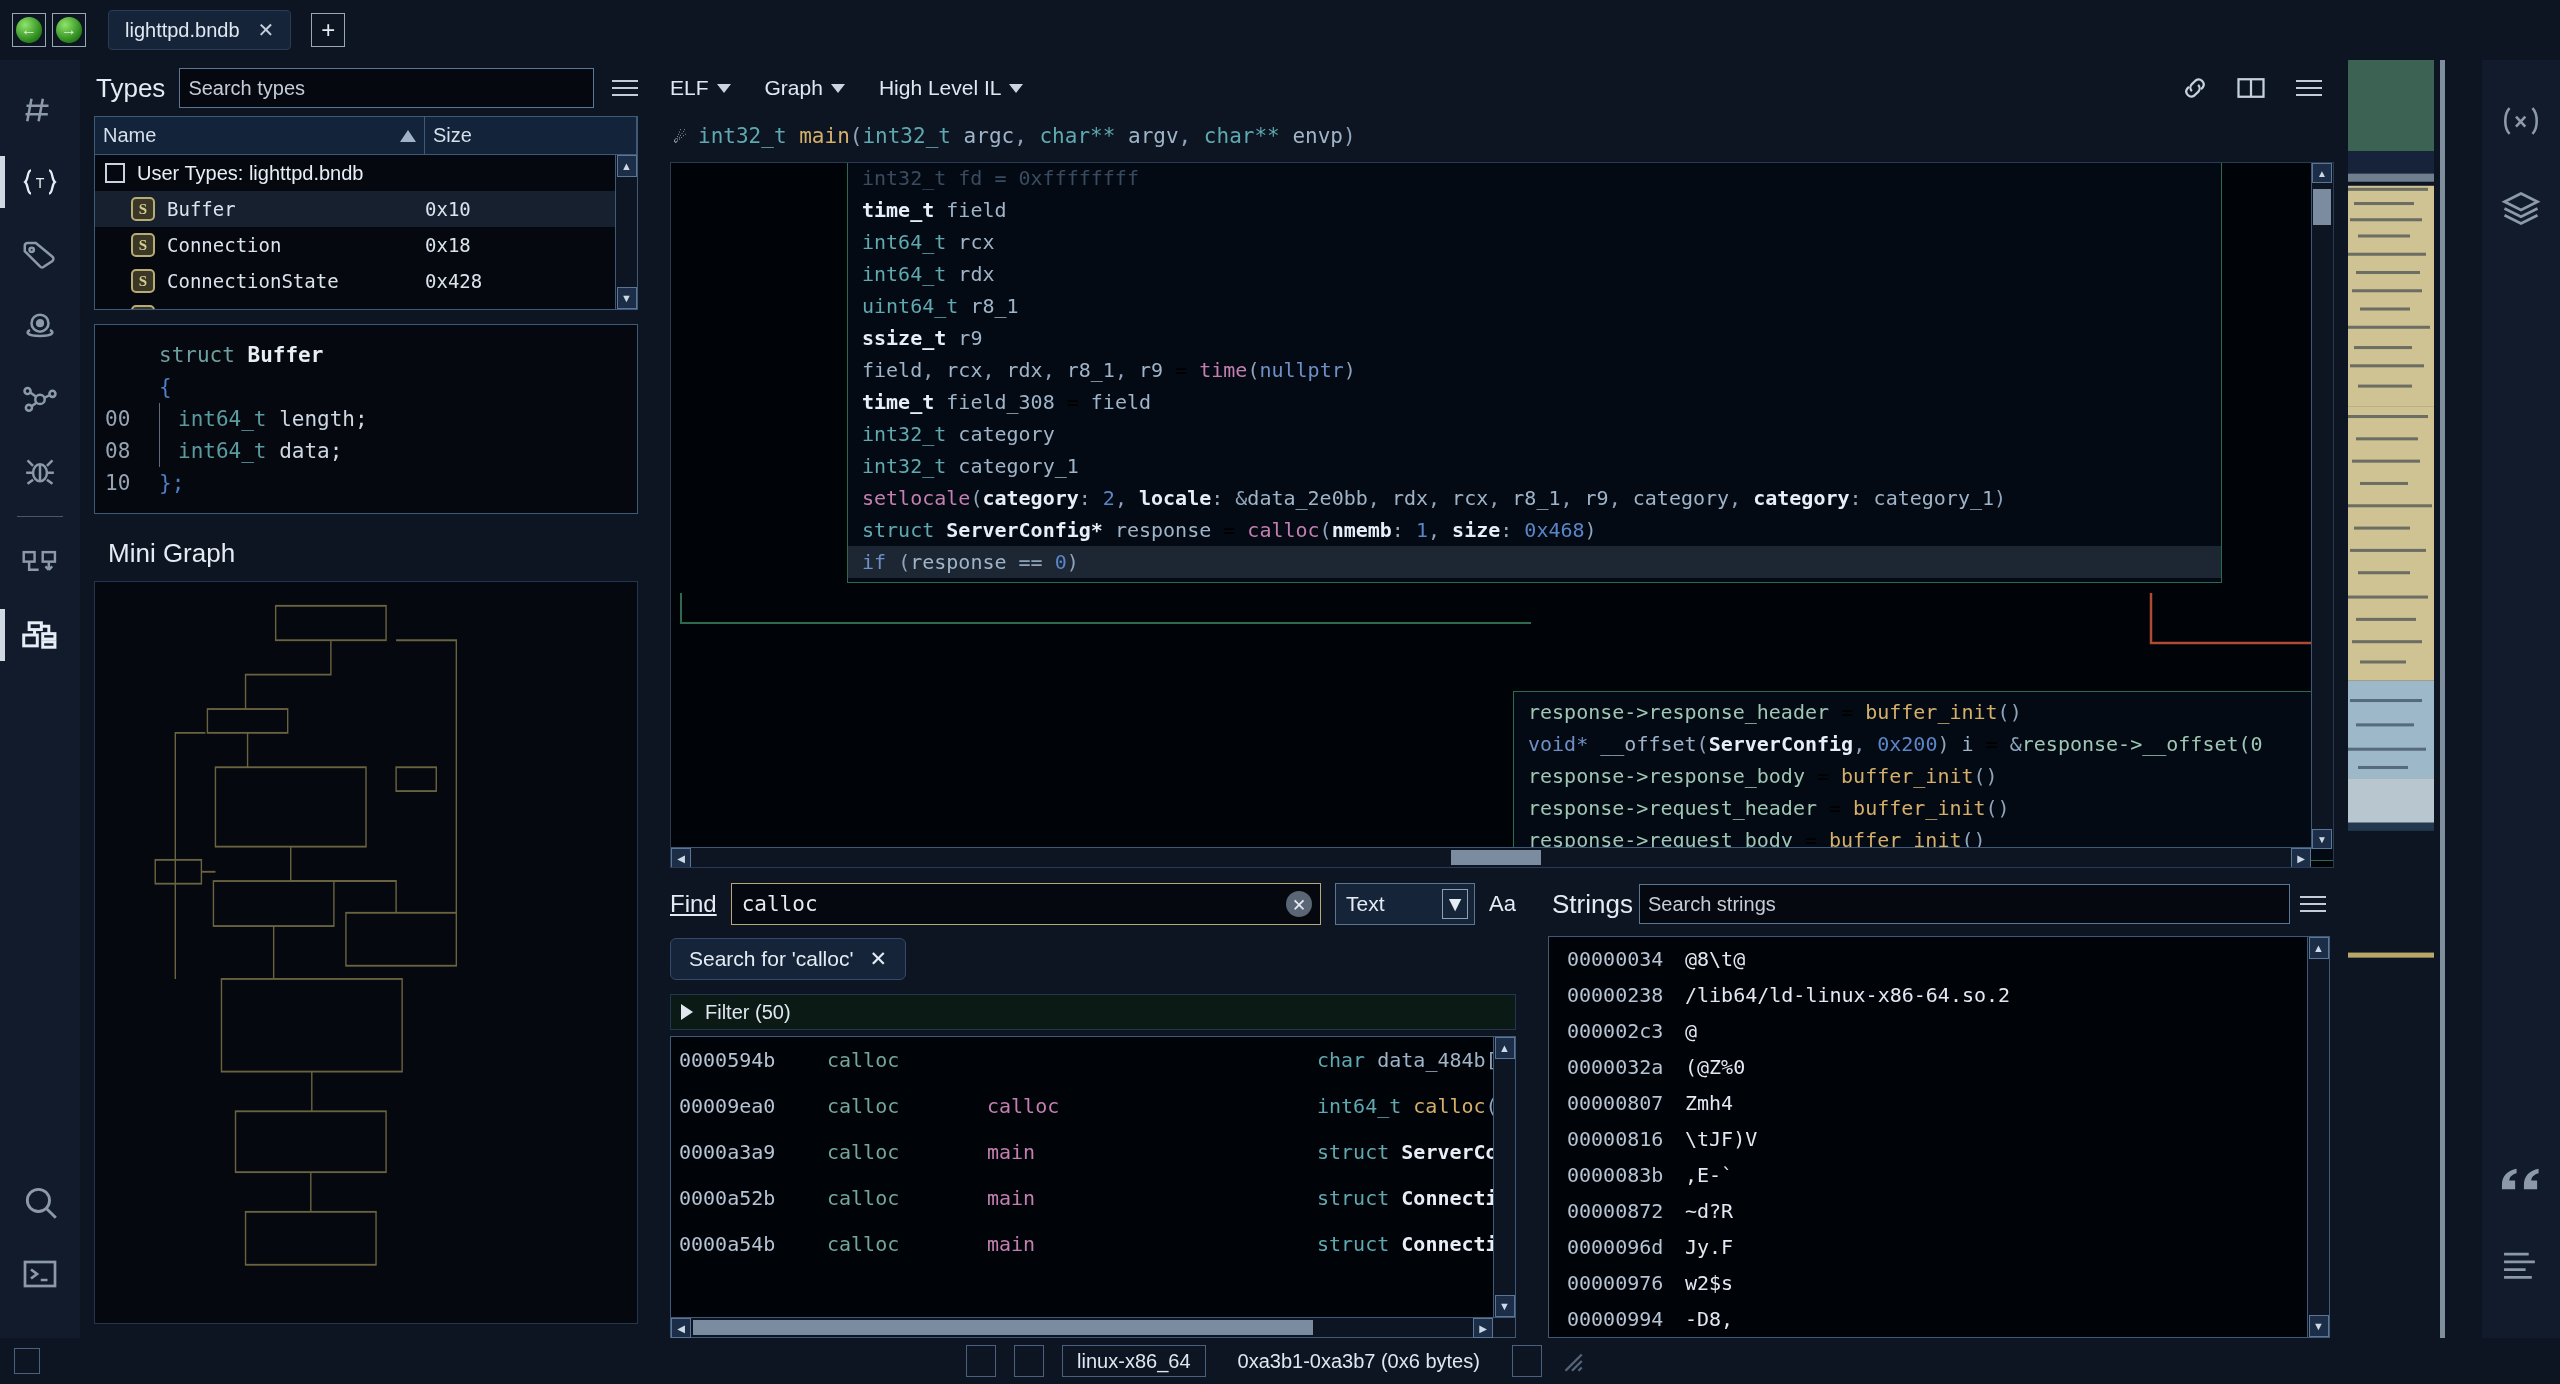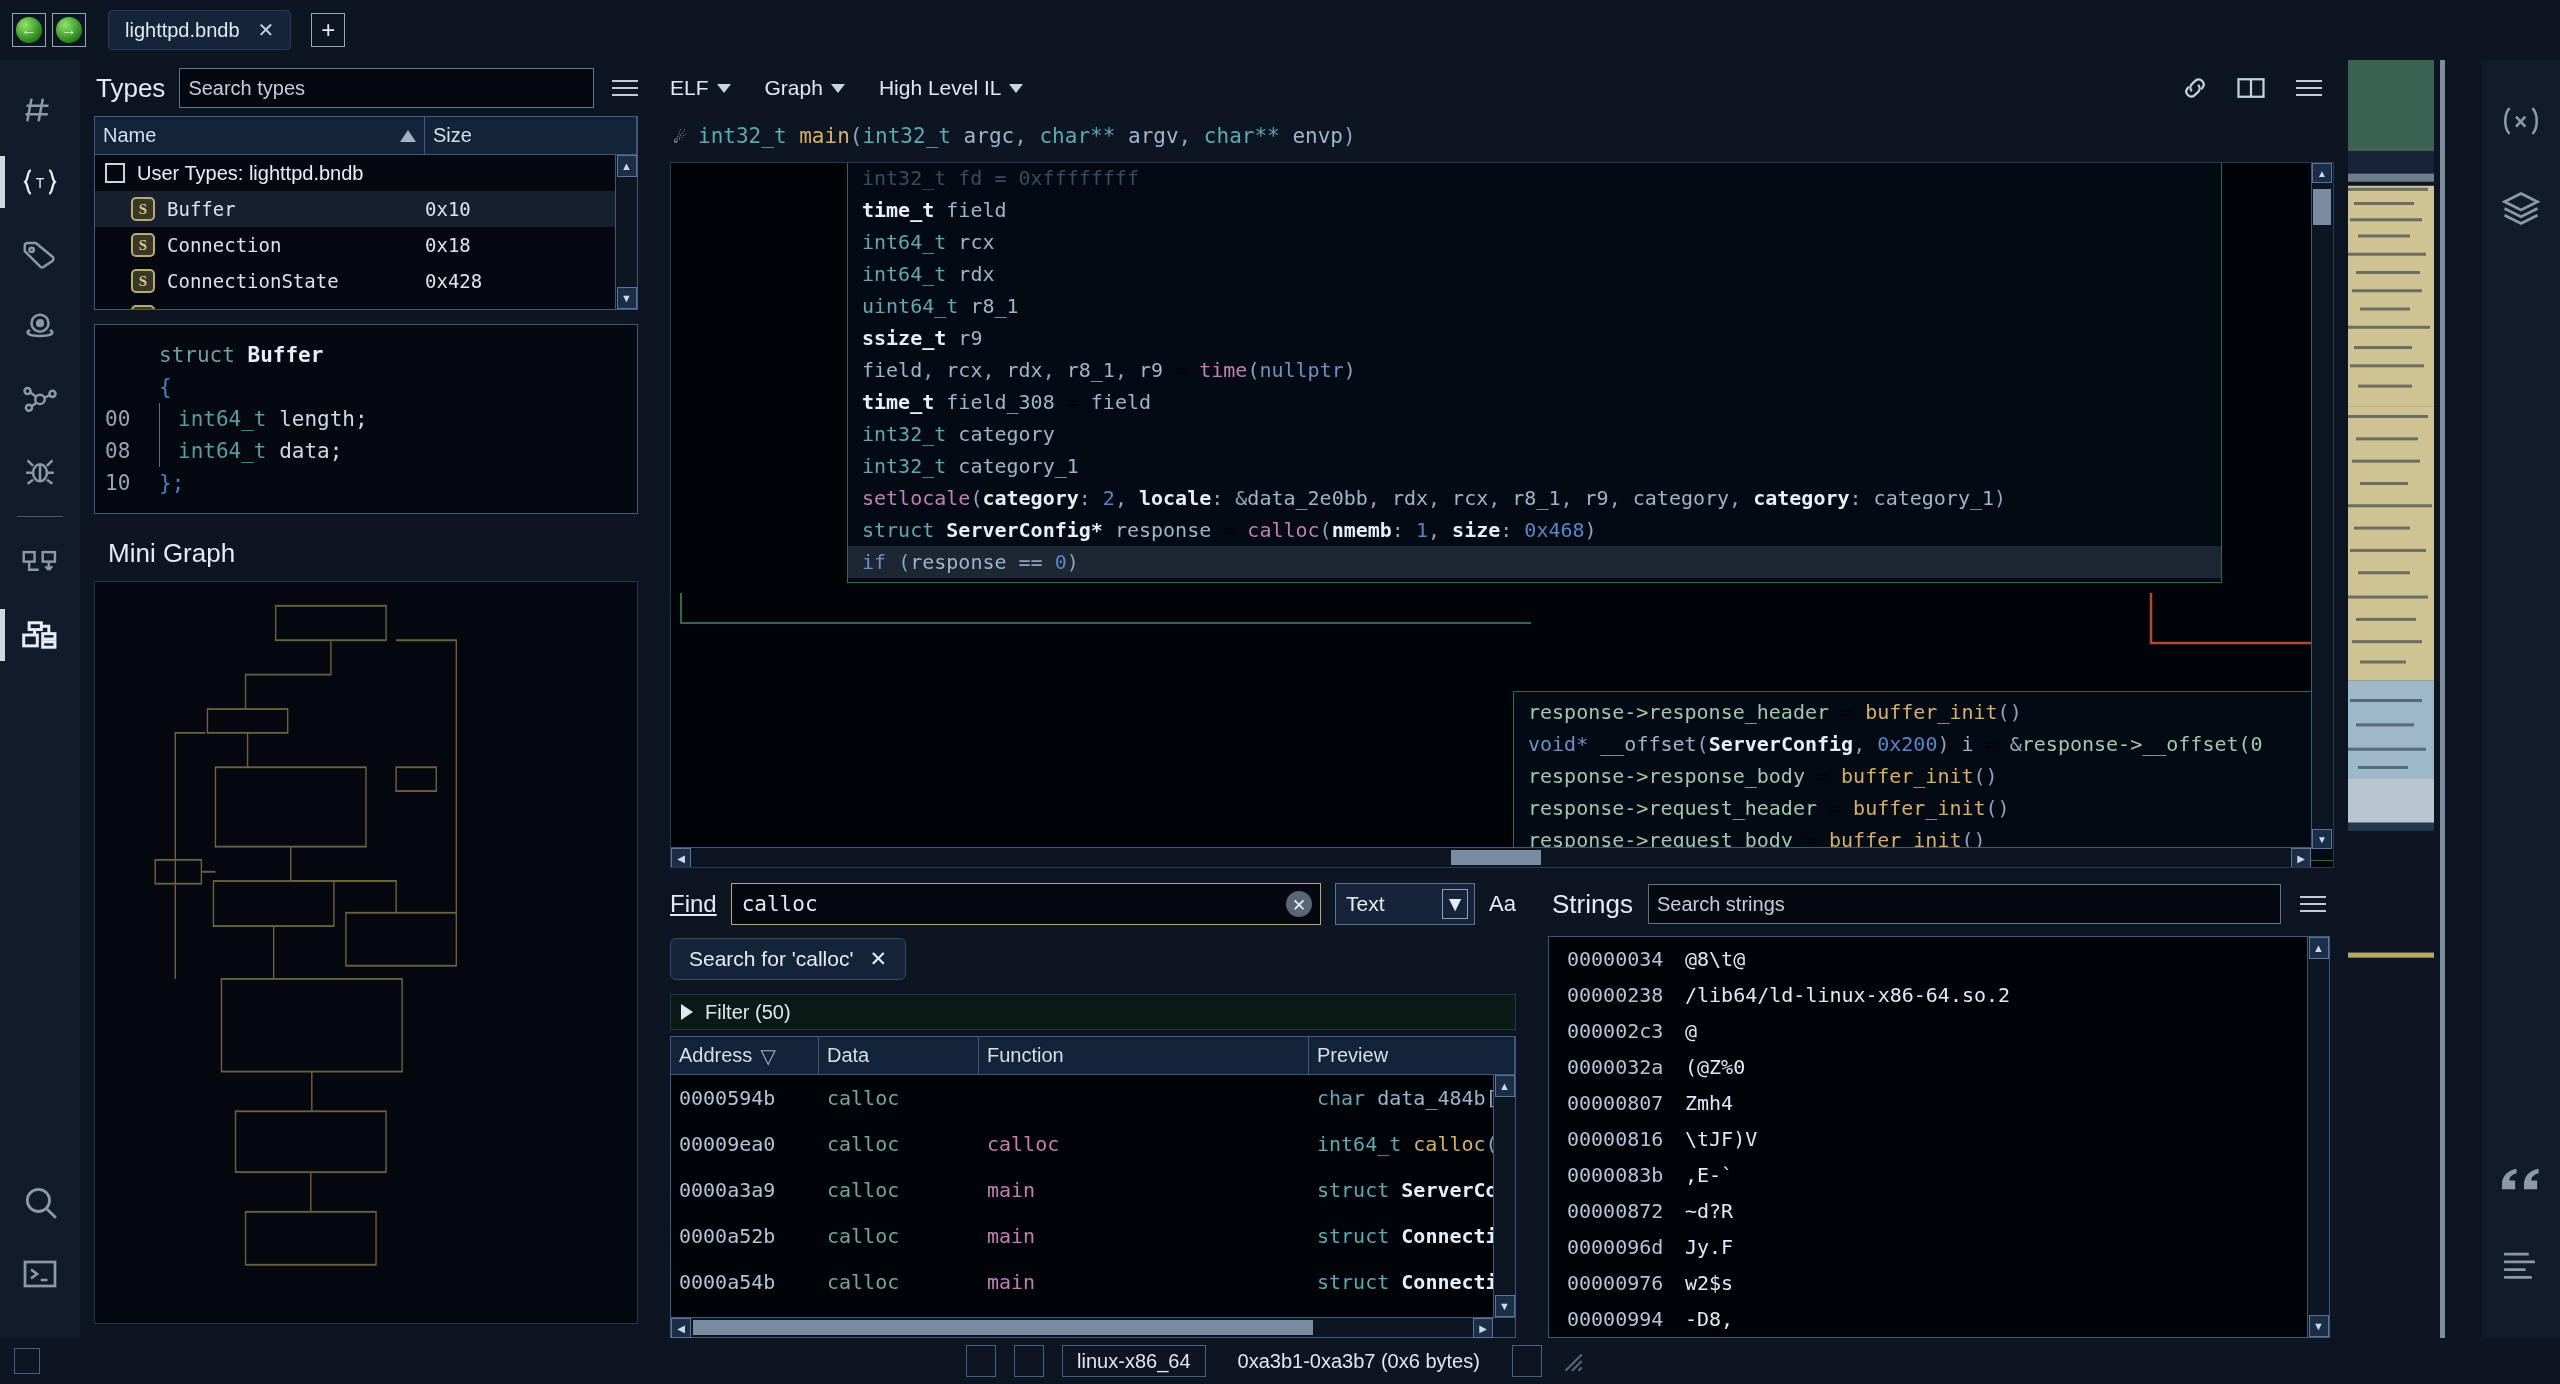--- a/index.html
+++ b/index.html
@@ -210,21 +210,21 @@
   .c-prev { flex: 1; }
   .res-body { flex: 1; overflow: hidden; font-family: "DejaVu Sans Mono", monospace; font-size: 20px; }
   .res-row { display: flex; height: 46px; align-items: center; }
   .res-row .cell { padding-left: 8px; overflow: hidden; white-space: nowrap; }
   .addrv { color: #b6c4d4; }
   .datav { color: #74a79a; }
   .funcv { color: #c47fb0; }
 
   
   .stringspanel { width: 810px; flex: none; display: flex; flex-direction: column; padding: 10px 0 0 0; }
-  .strhead { height: 52px; display: flex; align-items: center; gap: 15px; padding: 0 14px 0 18px; }
+  .strhead { height: 52px; display: flex; align-items: center; gap: 6px; padding: 0 14px 0 18px; }
   .strlist {
     margin: 6px 14px 0 14px; flex: 1; border: 1px solid #3f5a78; background: #000308;
     display: flex; min-height: 0; position: relative; overflow: hidden;
   }
   .strrows { flex: 1; font-family: "DejaVu Sans Mono", monospace; font-size: 20px; padding-top: 4px; }
   .strrow { display: flex; height: 36px; align-items: center; }
   .straddr { width: 136px; padding-left: 18px; color: #b6c4d4; }
   .strval { color: #e2e9f2; }
 
   
@@ -579,35 +579,20 @@
               <span>✕</span>
             </span>
           </div>
 
           <div class="filterbar">
             <span class="tri-right"></span>
             <span>Filter (50)</span>
           </div>
 
           <div class="restable">
-            <div class="res-head">
-              <div class="th c-addr">
-                <span>Address</span>
-                <span style="margin-left:8px; color:#9fb2c6;">▽</span>
-              </div>
-              <div class="th c-data">
-                  <span>Data</span>
-                </div>
-              <div class="th c-func">
-                  <span>Function</span>
-                </div>
-              <div class="th c-prev">
-                  <span>Preview</span>
-                </div>
-            </div>
             <div style="display:flex; flex:1; min-height:0;">
               <div class="res-body">
                 <div class="res-row">
                   <span class="cell c-addr addrv">0000594b</span>
                   <span class="cell c-data datav">calloc</span>
                   <span class="cell c-func funcv"></span>
                   <span class="cell c-prev"><span class="t-type">char </span><span class="t-var">data_484b</span><span class="t-punc">[</span></span>
                 </div>
                 <div class="res-row">
                   <span class="cell c-addr addrv">00009ea0</span>

